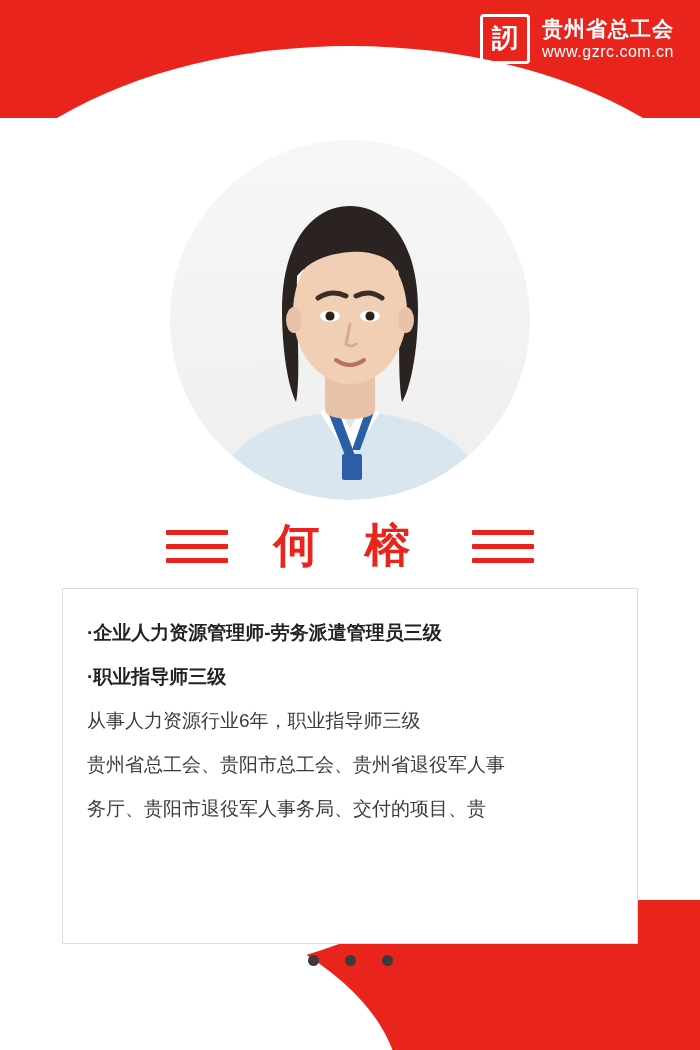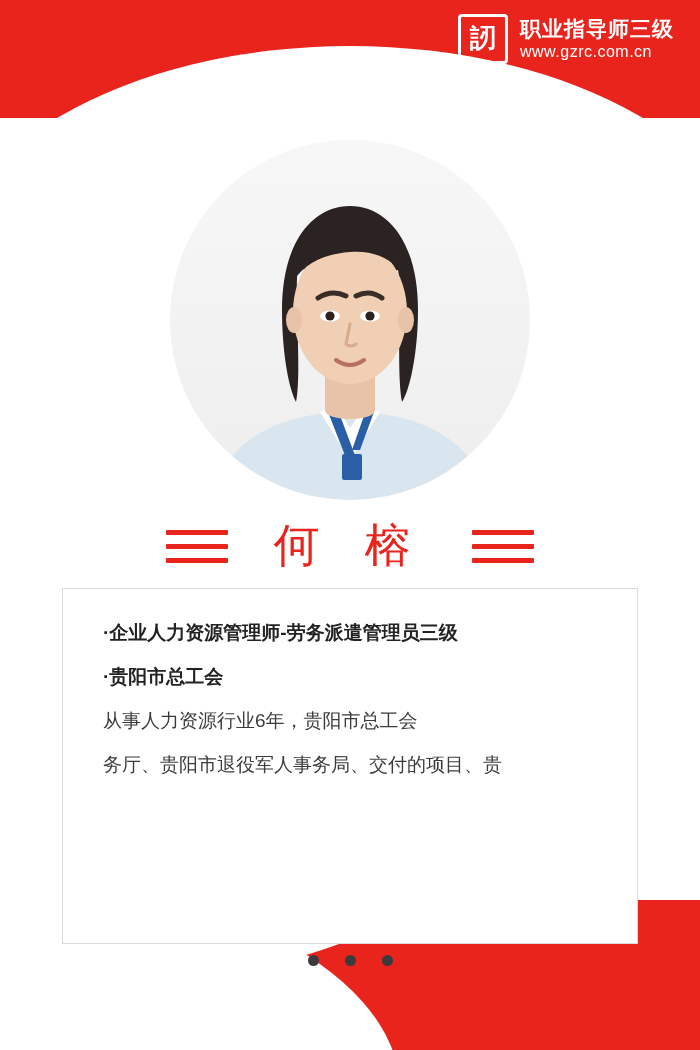--- a/index.html
+++ b/index.html
@@ -123,38 +123,38 @@
     height: 5px;
     background: #e8241c;
     border-radius: 1px;
   }
   .name-deco span:nth-child(1) { width: 62px; }
   .name-deco span:nth-child(2) { width: 62px; }
   .name-deco span:nth-child(3) { width: 62px; }
   .person-name {
     color: #e8241c;
     font-size: 46px;
-    font-weight: normal;
+    font-weight: bold;
     letter-spacing: 16px;
     padding: 0 46px;
     font-family: "Liberation Sans", sans-serif;
     white-space: nowrap;
   }
 
   
   .info-card {
     position: absolute;
     top: 588px;
     left: 62px;
     width: 576px;
     height: 356px;
     border: 1px solid #dcdcdc;
     box-sizing: border-box;
     background: #ffffff;
-    padding: 22px 24px 0 40px;
+    padding: 22px 24px 0 24px;
     z-index: 4;
   }
   .info-line {
     font-size: 19px;
     color: #3b3b3b;
     line-height: 44px;
     white-space: nowrap;
   }
   .info-line.bold {
     font-weight: bold;
@@ -224,21 +224,21 @@
 
   <div class="top-band">
     <div class="top-band-curve"></div>
   </div>
 
   <div class="brand">
     <div class="brand-logo">
       <span class="glyph">訒</span>
     </div>
     <div class="brand-text">
-      <div class="brand-name">职业指导师三级</div>
+      <div class="brand-name">贵州省总工会</div>
       <div class="brand-url">www.gzrc.com.cn</div>
     </div>
   </div>
 
   <div class="photo-wrap">
     <svg class="photo-svg" width="360" height="360" viewBox="0 0 360 360">
       <defs>
         <clipPath id="circleClip">
             <circle cx="180" cy="180" r="180"></circle>
           </clipPath>
@@ -292,22 +292,23 @@
     <div class="person-name">何 榕</div>
     <div class="name-deco">
       <span></span>
         <span></span>
         <span></span>
     </div>
   </div>
 
   <div class="info-card">
     <div class="info-line bold">·企业人力资源管理师-劳务派遣管理员三级</div>
-    <div class="info-line bold">·贵阳市总工会</div>
-    <div class="info-line">从事人力资源行业6年，贵阳市总工会</div>
+    <div class="info-line bold">·职业指导师三级</div>
+    <div class="info-line">从事人力资源行业6年，职业指导师三级</div>
+    <div class="info-line">贵州省总工会、贵阳市总工会、贵州省退役军人事</div>
     <div class="info-line">务厅、贵阳市退役军人事务局、交付的项目、贵</div>
   </div>
 
   <div class="dots">
     <i></i>
     <i></i>
     <i></i>
   </div>
 
   <div class="bottom-band">

